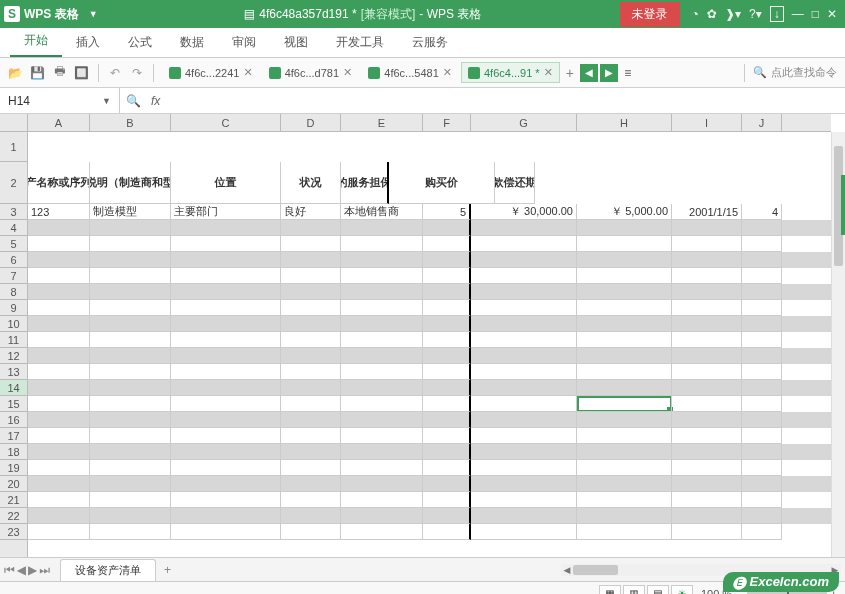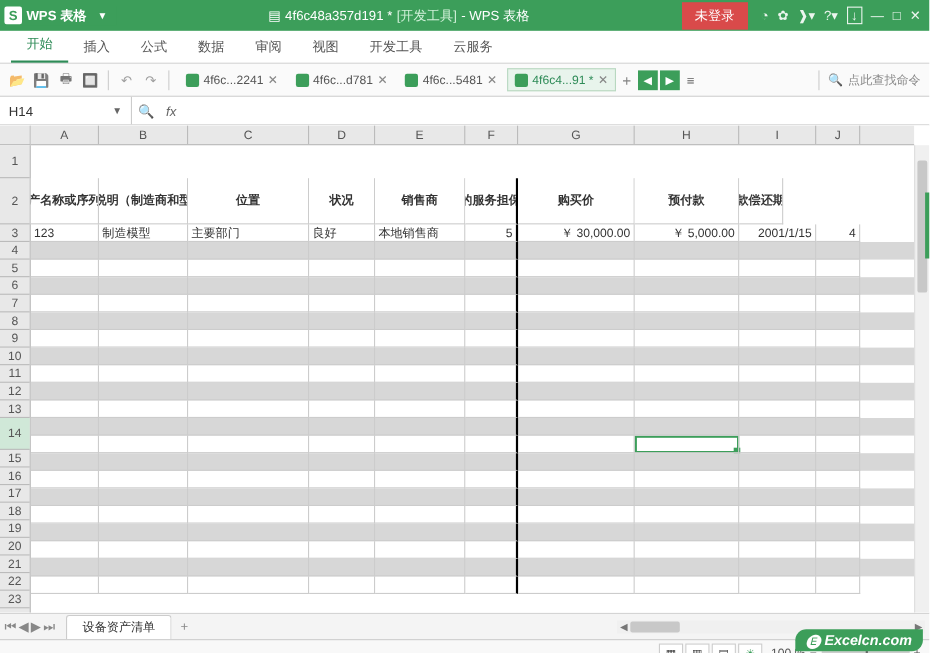--- a/index.html
+++ b/index.html
@@ -92,21 +92,21 @@
 
 <div class="titlebar">
   <div class="app-badge">
     <span class="logo-s">S</span>
     <span>WPS 表格</span>
     <span class="dropdown">▼</span>
   </div>
   <div class="doc-title">
     <span>▤</span>
     <span>4f6c48a357d191 *</span>
-    <span class="mode">[开发工具]</span>
+    <span class="mode">[兼容模式]</span>
     <span> - WPS 表格</span>
   </div>
   <div class="login-box">未登录</div>
   <div class="title-icons">
     <span>◔</span>
     <span>✿</span>
     <span>❱▾</span>
     <span>?▾</span>
     <span style="border:1px solid #fff;padding:0 3px;">↓</span>
     <span>—</span>
@@ -202,44 +202,42 @@
       <div class="rh" style="height: 16px;">4</div>
       <div class="rh" style="height: 16px;">5</div>
       <div class="rh" style="height: 16px;">6</div>
       <div class="rh" style="height: 16px;">7</div>
       <div class="rh" style="height: 16px;">8</div>
       <div class="rh" style="height: 16px;">9</div>
       <div class="rh" style="height: 16px;">10</div>
       <div class="rh" style="height: 16px;">11</div>
       <div class="rh" style="height: 16px;">12</div>
       <div class="rh" style="height: 16px;">13</div>
-      <div class="rh sel" style="height: 29px;">14</div>
+      <div class="rh sel" style="height: 16px;">14</div>
       <div class="rh" style="height: 16px;">15</div>
       <div class="rh" style="height: 16px;">16</div>
       <div class="rh" style="height: 16px;">17</div>
       <div class="rh" style="height: 16px;">18</div>
       <div class="rh" style="height: 16px;">19</div>
       <div class="rh" style="height: 16px;">20</div>
       <div class="rh" style="height: 16px;">21</div>
       <div class="rh" style="height: 16px;">22</div>
       <div class="rh" style="height: 16px;">23</div>
     </div>
 
   <div class="cells" id="cellarea">
 
 
     <div class="row" style="top:30px;height:42px">
       <div class="cell hdr-cell" style="width:62px">资产名称或序列号</div>
       <div class="cell hdr-cell" style="width:81px">项目说明（制造商和型号）</div>
       <div class="cell hdr-cell" style="width:110px">位置</div>
       <div class="cell hdr-cell" style="width:60px">状况</div>
-      <div class="cell hdr-cell" style="width:82px">销售商</div>
       <div class="cell hdr-cell thick-r" style="width:48px">剩余的服务担保年限</div>
       <div class="cell hdr-cell" style="width:106px">购买价</div>
-      <div class="cell hdr-cell" style="width:95px">预付款</div>
       <div class="cell hdr-cell" style="width:40px">贷款偿还期限</div>
     </div>
 
     <div class="row" style="top:72px;height:16px">
       <div class="cell" style="width:62px">123</div>
       <div class="cell" style="width:81px">制造模型</div>
       <div class="cell" style="width:110px">主要部门</div>
       <div class="cell" style="width:60px">良好</div>
       <div class="cell" style="width:82px">本地销售商</div>
       <div class="cell num-cell thick-r" style="width:48px">5</div>

